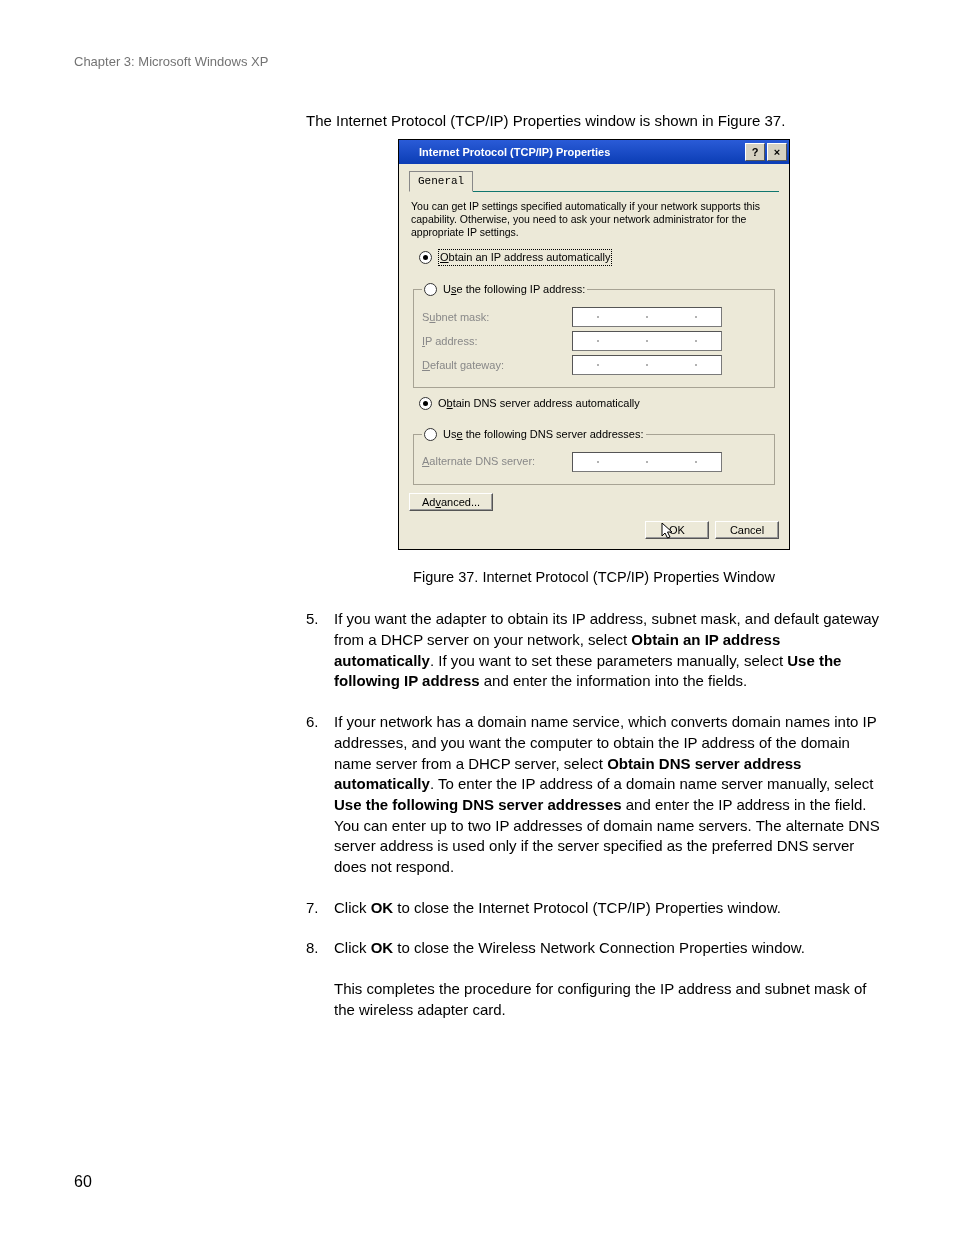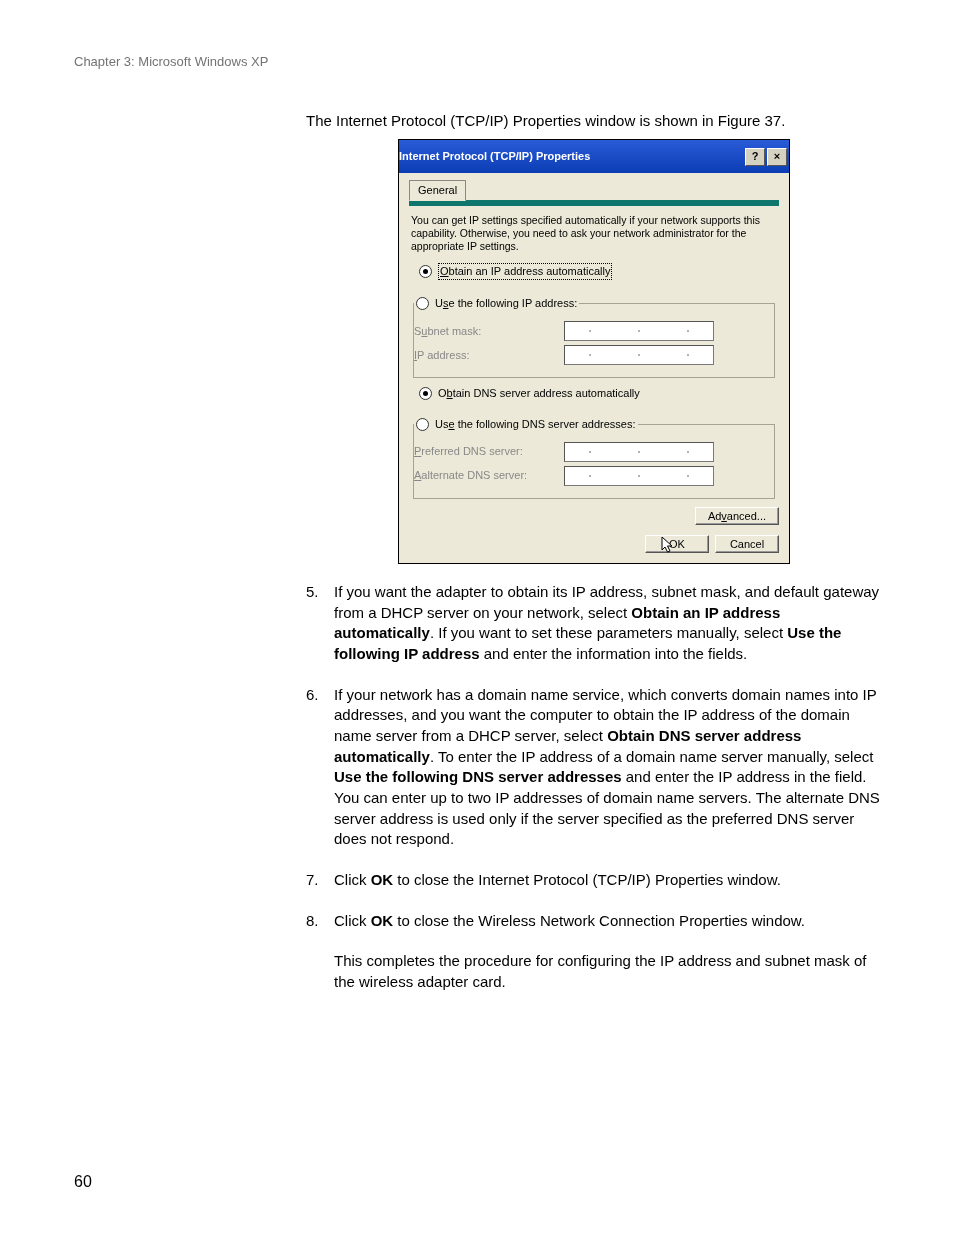--- a/index.html
+++ b/index.html
@@ -2,41 +2,41 @@
 <html><head>
 <meta charset="utf-8">
 <style>
   html,body{margin:0;padding:0;background:#fff;font-family:Arial,Helvetica,sans-serif;color:#000;}
   .page{width:954px;height:1235px;position:relative;box-sizing:border-box;padding:54px 70px 0 74px;}
   .chapter-header{font-size:13px;color:#737373;margin-bottom:42px;}
   .body-col{margin-left:232px;width:576px;font-size:15px;line-height:1.35;}
   .intro{margin-bottom:8px;}
   .dialog-wrap{display:flex;justify-content:center;margin:0 0 18px 0;}
   .dialog{width:390px;border:1px solid #000;background:#ece9d8;font-family:Tahoma,Arial,sans-serif;font-size:11px;}
-  .titlebar{background:linear-gradient(#2a5bd7,#0b3db5);color:#fff;display:flex;align-items:center;height:33px;padding:0 2px 0 0;font-weight:bold;font-size:11px;}
+  .titlebar{background:linear-gradient(#2a5bd7,#0b3db5);color:#fff;display:flex;align-items:center;height:24px;padding:0 2px 0 20px;font-weight:bold;font-size:11px;}
   .titlebar .spacer{flex:1;}
   .tb-btn{width:18px;height:16px;background:#d6d2c2;border:1px solid #fff;border-right-color:#555;border-bottom-color:#555;color:#000;font-weight:bold;font-size:11px;display:flex;align-items:center;justify-content:center;margin-left:2px;}
   .dlg-body{padding:6px 10px 10px 10px;background:#ece9d8;}
-  .tabrow{border-bottom:6px solid #0f766e;margin-bottom:8px;}
+  .tabrow{border-bottom:1px solid #0f766e;margin-bottom:8px;font-family:Liberation Mono, monospace;}
   .tab{display:inline-block;background:#ece9d8;border:1px solid #888;border-bottom:1px solid #ece9d8;padding:2px 8px;position:relative;top:1px;font-size:11px;}
   .desc{font-size:10.5px;line-height:1.25;margin:4px 2px 10px 2px;}
   .radio-row{display:flex;align-items:center;margin:3px 0 3px 10px;font-size:11px;}
   .radio-dot{width:11px;height:11px;border:1px solid #333;border-radius:50%;background:#fff;margin-right:6px;display:flex;align-items:center;justify-content:center;}
   .radio-dot.sel::after{content:"";width:5px;height:5px;background:#000;border-radius:50%;}
   .focus-rect{border:1px dotted #000;padding:0 1px;}
-  fieldset.grp{border:1px solid #a7a394;margin:16px 4px 8px 4px;padding:6px 8px 8px 0;}
+  fieldset.grp{border:1px solid #a7a394;margin:16px 4px 8px 4px;padding:6px 8px 8px 8px;}
   fieldset.grp legend{font-size:11px;padding:0 2px;}
   fieldset.grp legend .radio-row{margin:0;}
   .field-row{display:flex;align-items:center;margin:4px 0;}
   .field-label{width:150px;font-size:11px;color:#888;}
   .field-label .ul{text-decoration:underline;}
   .ip-input{width:148px;height:18px;background:#fff;border:1px solid #7a7a7a;border-top-color:#555;border-left-color:#555;display:flex;align-items:center;justify-content:space-around;color:#888;font-size:11px;}
   .ip-input span{display:inline-block;width:2px;height:2px;background:#999;border-radius:50%;}
   .btn{background:#ece9d8;border:1px solid #555;border-top-color:#fff;border-left-color:#fff;box-shadow:inset -1px -1px 0 #999;padding:2px 12px;font-size:11px;font-family:Tahoma,Arial,sans-serif;}
-  .btn-row-right{display:flex;justify-content:flex-end;margin-top:6px;}
+  .btn-row-right{display:flex;margin-top:6px;}
   .dlg-footer{display:flex;justify-content:flex-end;gap:6px;padding:4px 0 0 0;margin-top:6px;position:relative;}
   .cursor{position:absolute;width:14px;height:18px;}
   .caption{text-align:center;font-size:14.5px;margin:14px 0 22px 0;}
   ol.steps{list-style:none;padding:0;margin:0;}
   ol.steps>li{display:flex;margin-bottom:20px;font-size:15px;line-height:1.38;}
   ol.steps>li .num{width:28px;flex-shrink:0;}
   .closing{margin-left:28px;font-size:15px;line-height:1.38;}
   .b{font-weight:bold;}
   .page-num{position:absolute;bottom:44px;left:74px;font-size:16px;}
 </style>
@@ -84,42 +84,42 @@
                 </div>
             </div>
             <div class="field-row">
               <div class="field-label"><span class="ul">I</span><span>P address:</span></div>
               <div class="ip-input">
                   <span></span>
                   <span></span>
                   <span></span>
                 </div>
             </div>
+            <div class="field-row">
+              <div class="field-label"><span class="ul">D</span><span>efault gateway:</span></div>
+              <div class="ip-input">
+                  <span></span>
+                  <span></span>
+                  <span></span>
+                </div>
+            </div>
           </fieldset>
 
           <div class="radio-row">
             <div class="radio-dot sel"></div>
             <span><span>O</span><span style="text-decoration:underline">b</span><span>tain DNS server address automatically</span></span>
           </div>
 
           <fieldset class="grp">
             <legend>
               <div class="radio-row" style="margin:0;">
                 <div class="radio-dot"></div>
                 <span><span>Us</span><span style="text-decoration:underline">e</span><span> the following DNS server addresses:</span></span>
               </div>
             </legend>
-            <div class="field-row">
-              <div class="field-label"><span class="ul">P</span><span>referred DNS server:</span></div>
-              <div class="ip-input">
-                  <span></span>
-                  <span></span>
-                  <span></span>
-                </div>
-            </div>
             <div class="field-row">
               <div class="field-label"><span class="ul">A</span><span>alternate DNS server:</span></div>
               <div class="ip-input">
                   <span></span>
                   <span></span>
                   <span></span>
                 </div>
             </div>
           </fieldset>
 
@@ -131,20 +131,21 @@
             <button class="btn" style="min-width:64px;">OK</button>
             <button class="btn" style="min-width:64px;">Cancel</button>
             <svg class="cursor" style="left:252px;top:6px;" viewBox="0 0 12 18">
                 <path d="M0 0 L0 13 L3 10 L5.5 15 L8 14 L5.5 9 L10 9 Z" fill="#fff" stroke="#000" stroke-width="1"></path>
               </svg>
           </div>
         </div>
       </div>
     </div>
 
+    <div class="caption">Figure 37. Internet Protocol (TCP/IP) Properties Window</div>
 
     <ol class="steps">
       <li>
         <div class="num">5.</div>
         <div><span>If you want the adapter to obtain its IP address, subnet mask, and default gateway from a DHCP server on your network, select </span><span class="b">Obtain an IP address automatically</span><span>. If you want to set these parameters manually, select </span><span class="b">Use the following IP address</span><span> and enter the information into the fields.</span></div>
       </li>
       <li>
         <div class="num">6.</div>
         <div><span>If your network has a domain name service, which converts domain names into IP addresses, and you want the computer to obtain the IP address of the domain name server from a DHCP server, select </span><span class="b">Obtain DNS server address automatically</span><span>. To enter the IP address of a domain name server manually, select </span><span class="b">Use the following DNS server addresses</span><span> and enter the IP address in the field. You can enter up to two IP addresses of domain name servers. The alternate DNS server address is used only if the server specified as the preferred DNS server does not respond.</span></div>
       </li>

